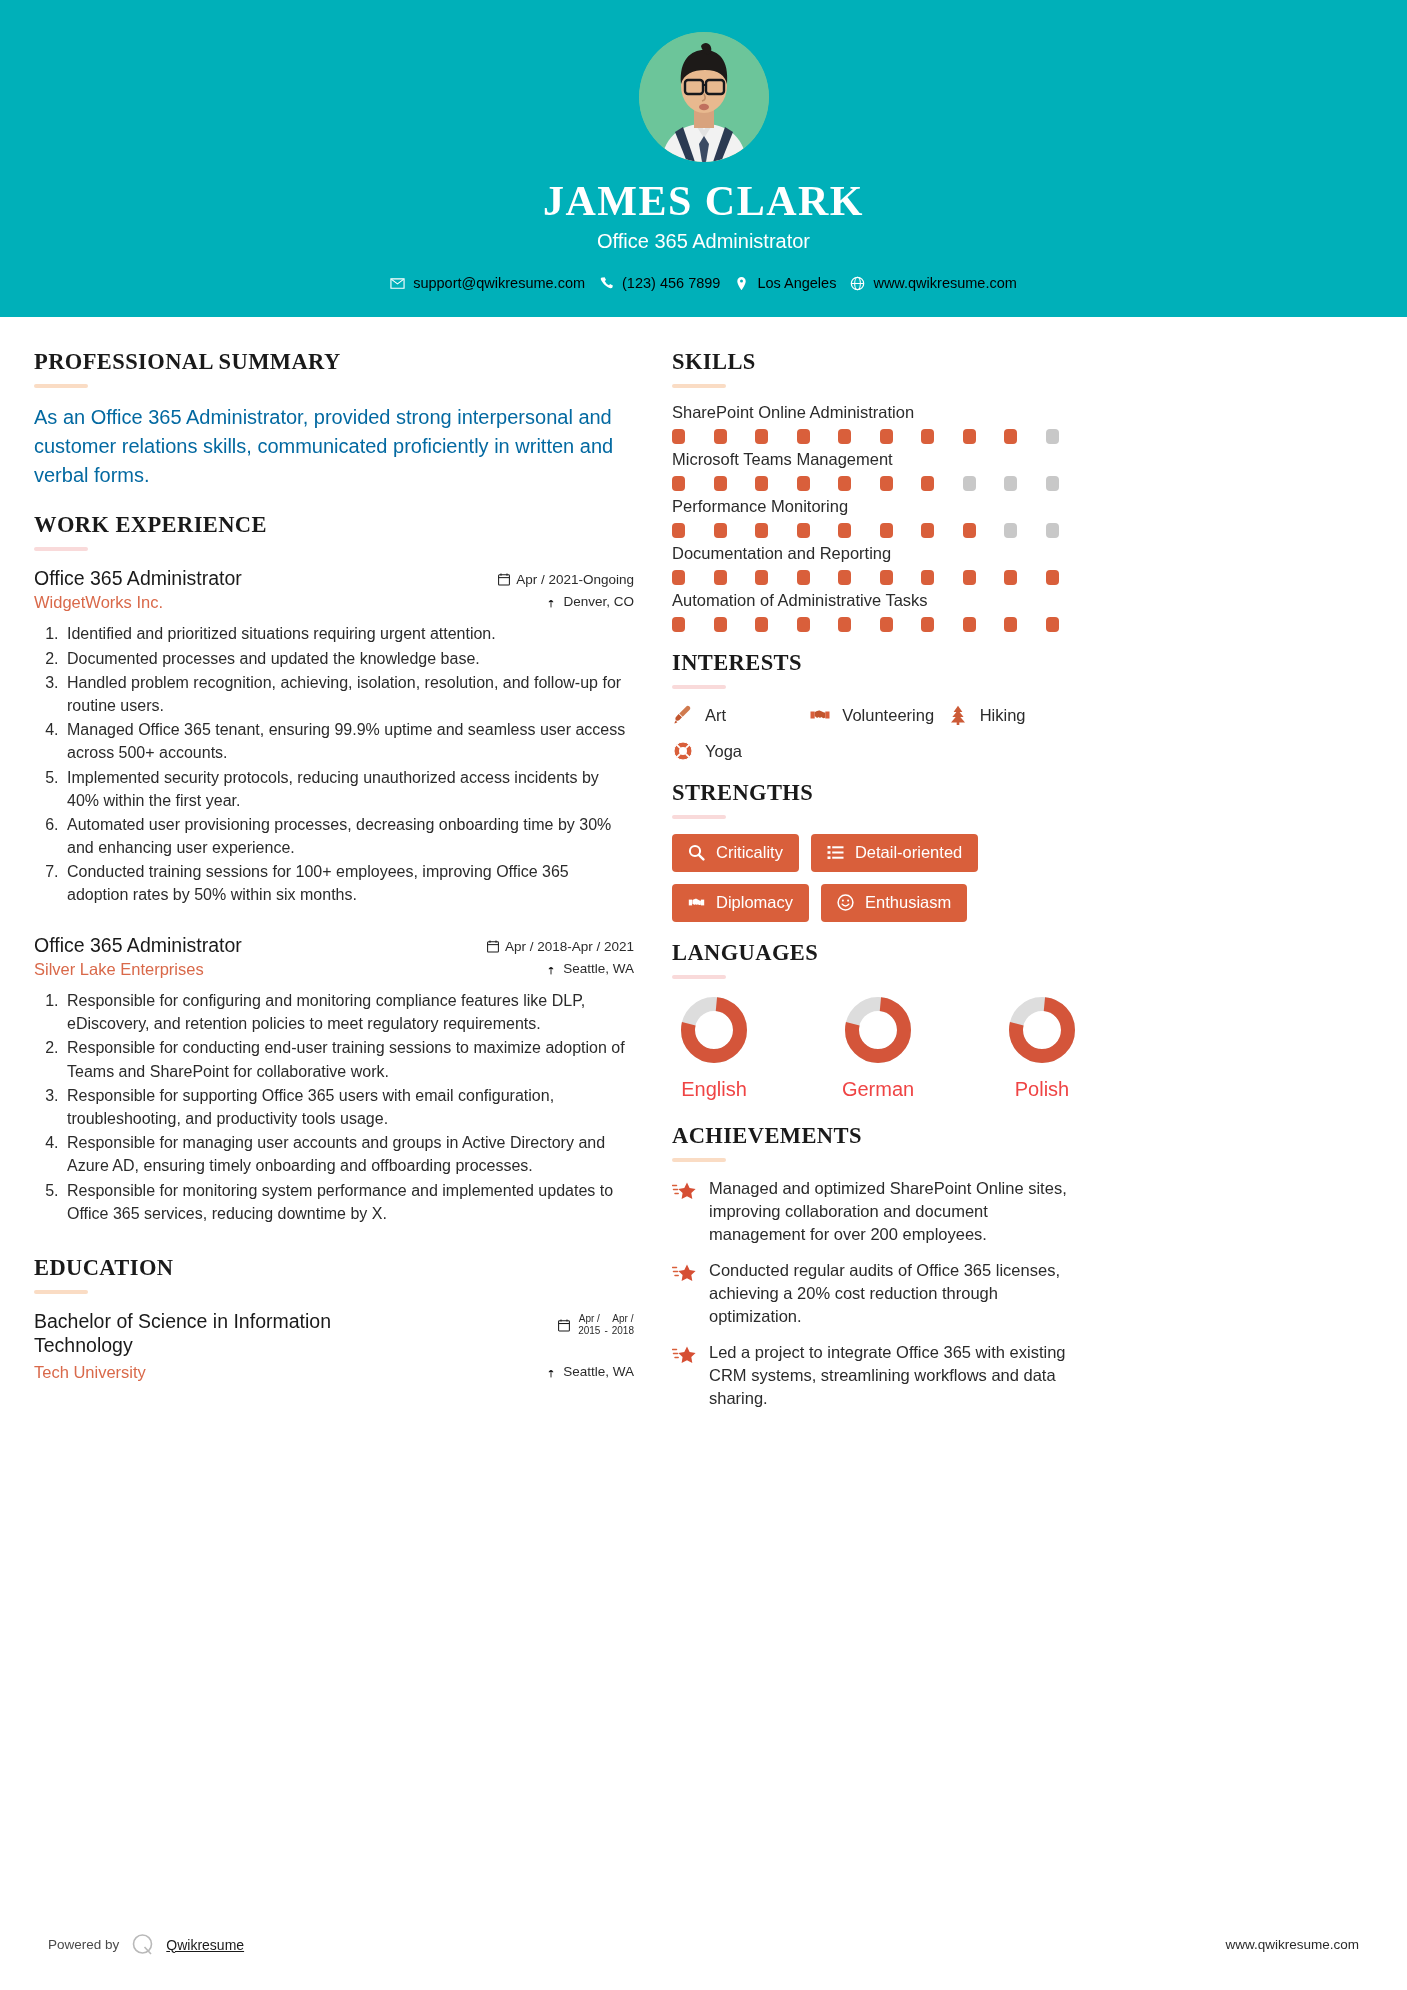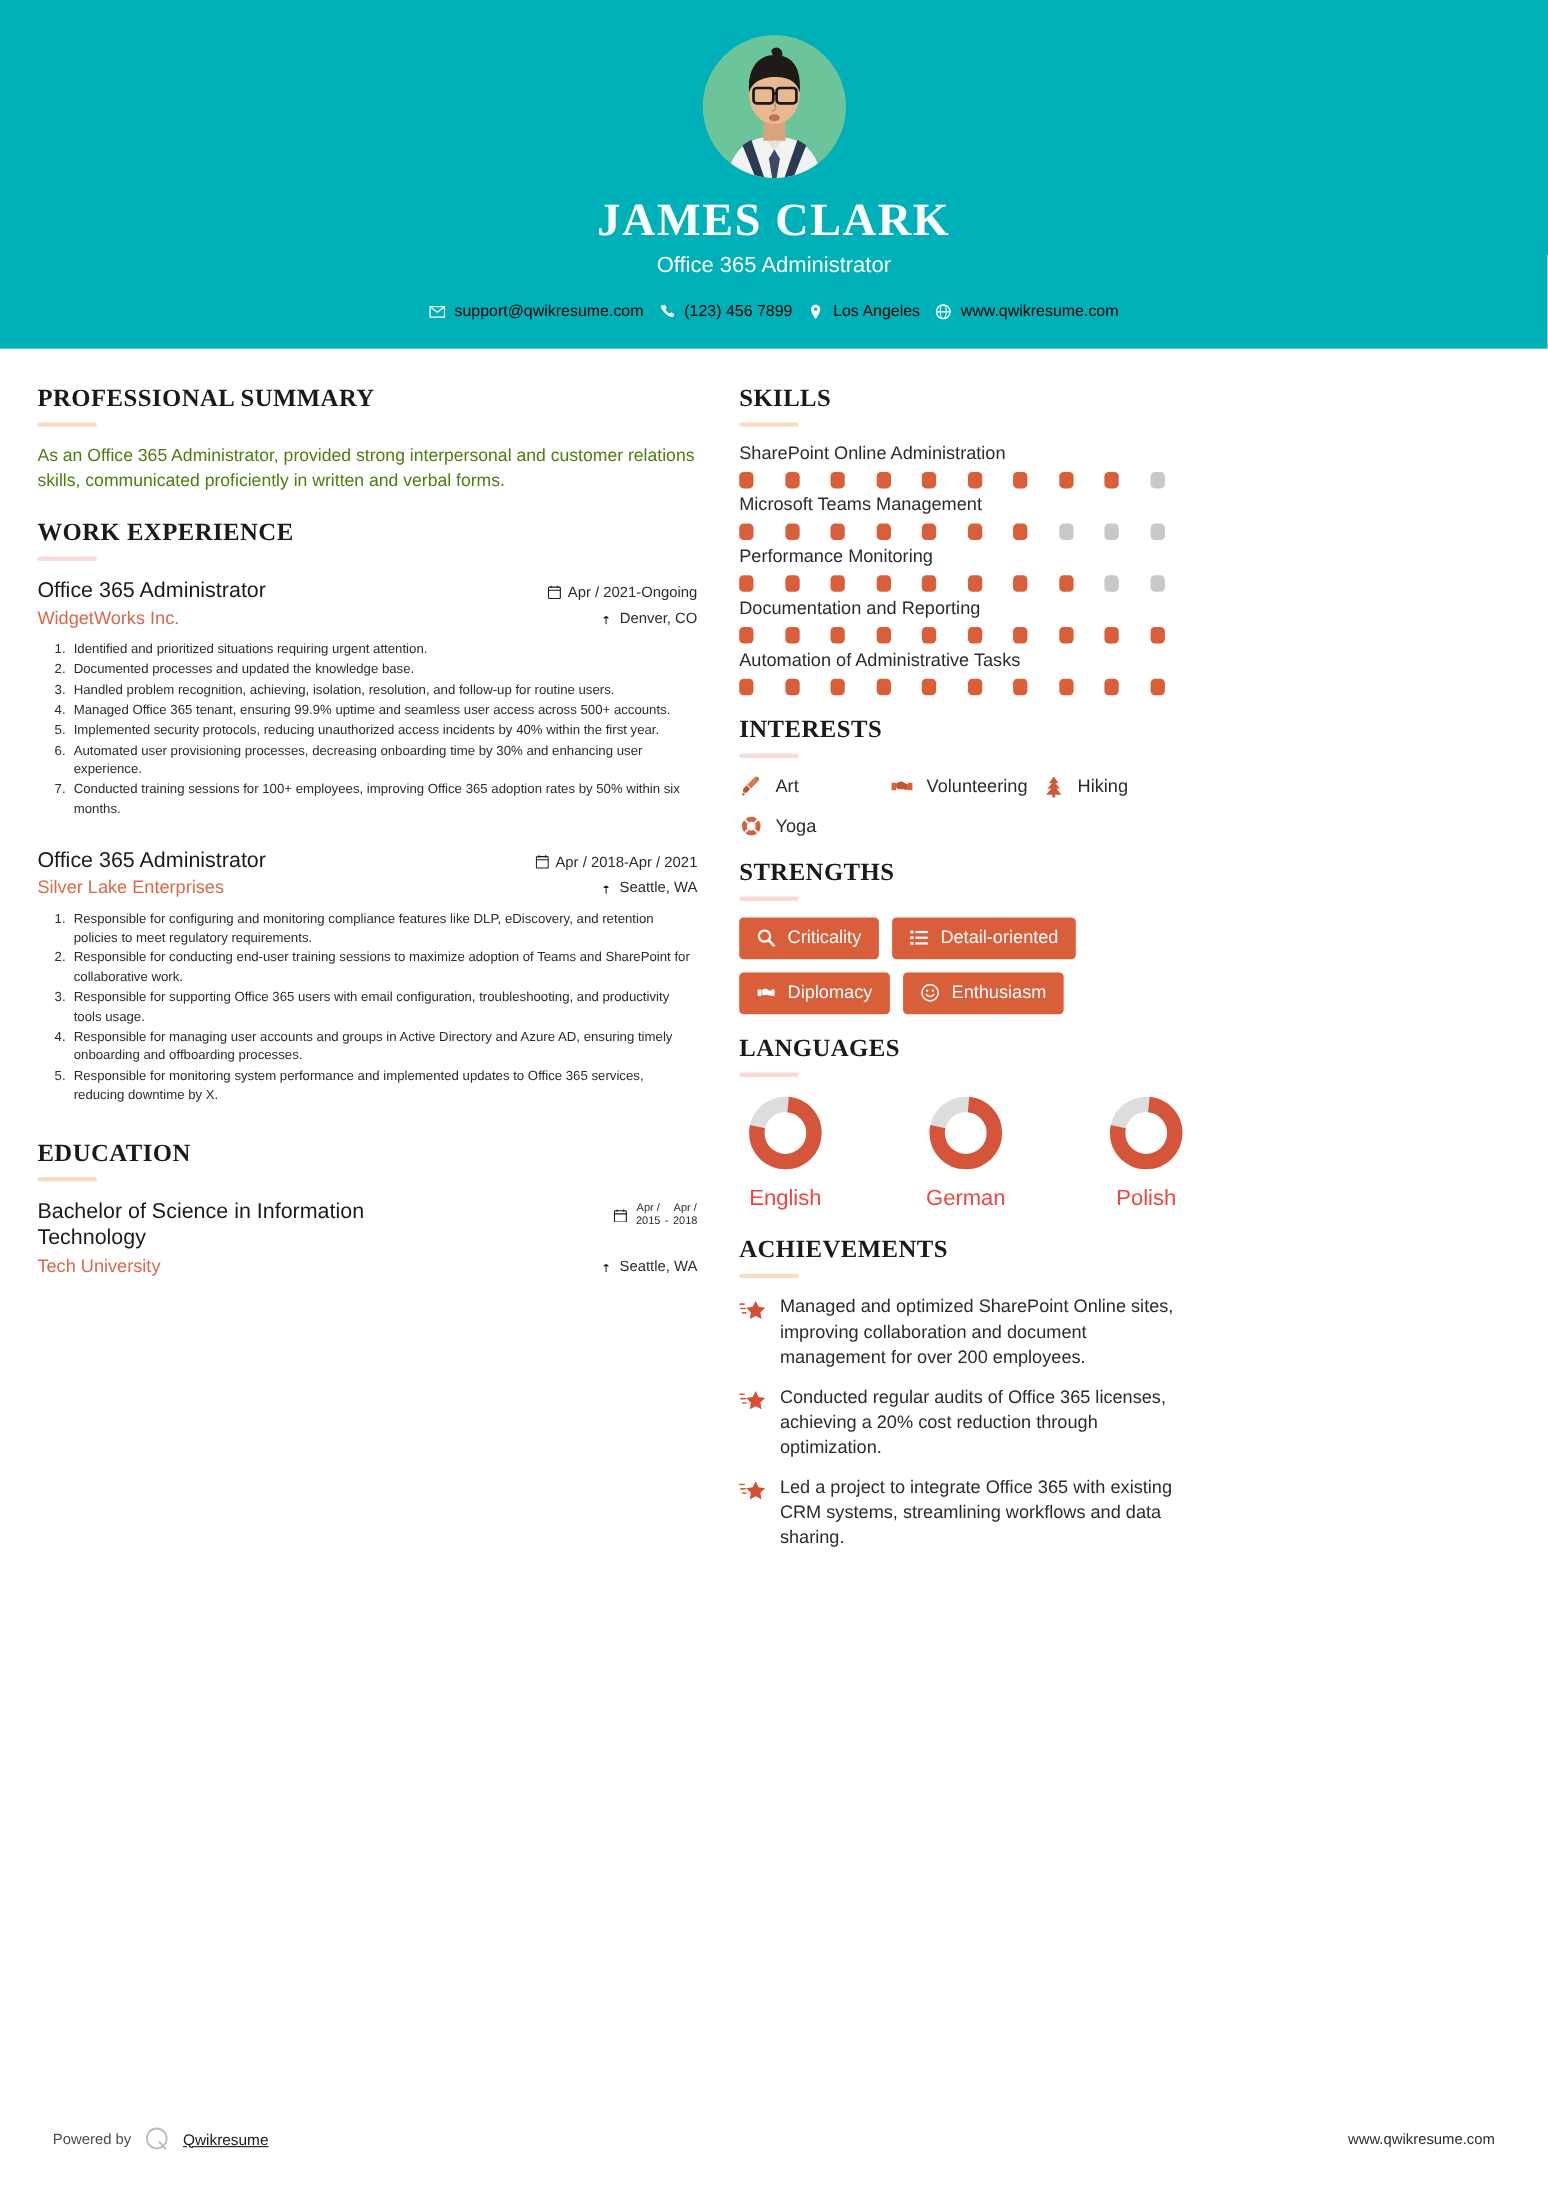--- a/index.html
+++ b/index.html
@@ -78,23 +78,23 @@
   .sec-rule {
     width: 54px; height: 4px;
     background: #fadcc4;
     border-radius: 2px;
     margin-top: 9px;
     margin-bottom: 15px;
   }
   .sec-rule.pink { background: #f9dada; }
 
   .body-text {
-    font-size: 16px;
+    font-size: 20px;
     line-height: 1.45;
-    color: #4d7c0f;
+    color: #0369a1;
   }
 
   
   .job { margin-top: 20px; }
   .job-row {
     display: flex;
     justify-content: space-between;
     align-items: flex-start;
     gap: 14px;
   }
@@ -119,21 +119,21 @@
     white-space: nowrap;
     padding-top: 6px;
   }
   .meta .mi { display:inline-flex; width:12px; height:13px; }
   .meta .mi svg { width:100%; height:100%; fill:#1a1a1a; }
   .meta-loc { padding-top: 4px; }
 
   ol.bullets {
     margin: 10px 0 0 0;
     padding-left: 29px;
-    font-size: 12px;
+    font-size: 16px;
     line-height: 1.45;
     color: #2b2b2b;
   }
   ol.bullets li { margin-bottom: 1px; padding-left: 4px; }
 
   
   .edu-dates {
     display: flex; align-items: flex-start; gap: 4px;
     font-size: 10px; color: #2b2b2b; padding-top: 4px;
   }

